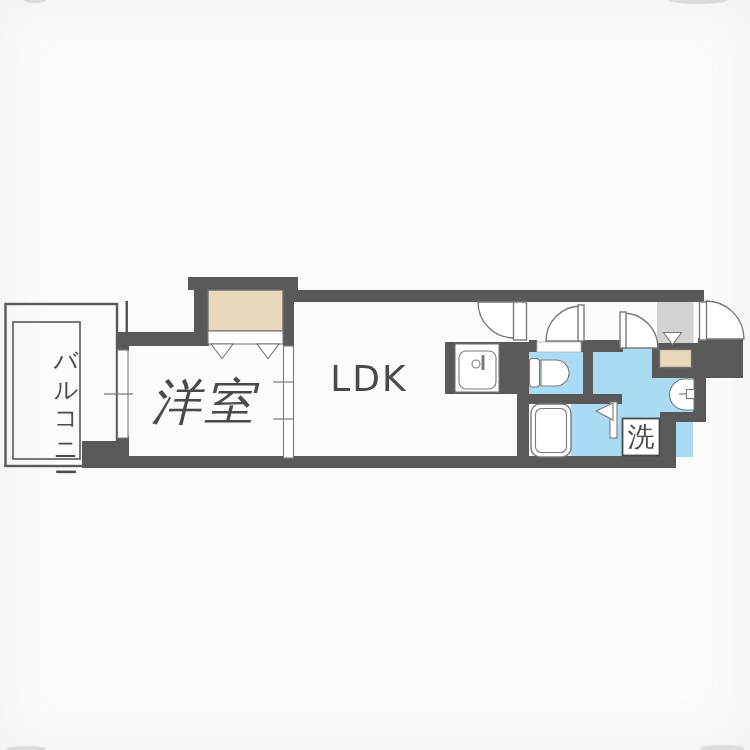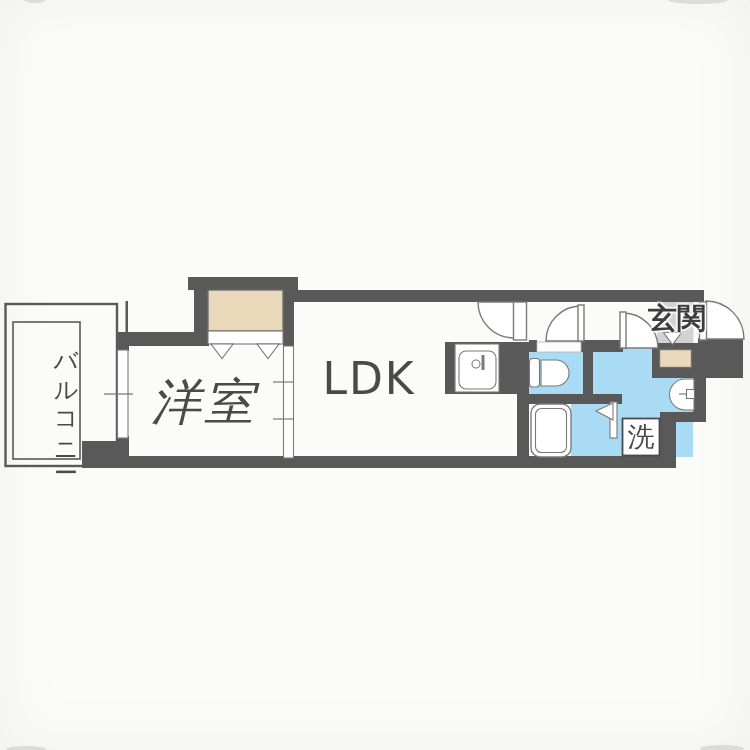--- a/index.html
+++ b/index.html
@@ -15,21 +15,21 @@
   .fx2{fill:#ffffff;stroke:var(--line,#7a7a7a);stroke-width:1.1;}
   .thr{fill:#fdfdfd;stroke:#b5b5b5;stroke-width:0.8;}
   .thin{fill:none;stroke:var(--wall,#595959);}
   .gap{fill:#fbfbfa;}
   .lbl{position:absolute;color:var(--text,#4a4a4a);white-space:nowrap;
        transform:translate(-50%,-50%);}
   .lbl-vert{position:absolute;color:var(--text,#4a4a4a);writing-mode:vertical-rl;
        text-orientation:mixed;transform:translateX(-50%);}
   #balcony-label{left:66px;top:334px;font-size:24px;letter-spacing:4px;}
   #westroom-label{left:204px;top:402px;font-size:50px;letter-spacing:3px;font-style:italic;}
-  #ldk-label{left:369px;top:378px;font-size:44px;letter-spacing:2px;}
+  #ldk-label{left:369px;top:378px;font-size:36px;letter-spacing:2px;}
   #genkan-label{left:677px;top:319px;font-size:29px;font-weight:600;color:#3d3d3d;
        text-shadow:0 0 2px #fff,0 0 3px #fff,1px 1px 2px #fff,-1px -1px 2px #fff,1px -1px 2px #fff,-1px 1px 2px #fff;}
   #laundry-label{left:641px;top:437px;font-size:27px;}
   .smudge{position:absolute;background:#6a6a6a;opacity:.18;border-radius:50%;}
 </style>
 </head>
 <body>
 
 <div id="stage">
 
@@ -112,20 +112,19 @@
 
     <rect class="closet" x="659.5" y="349.5" width="32" height="18"></rect>
     <polygon class="fx2" points="663.5,332.5 681.5,332.5 672.5,344.5"></polygon>
 
     <rect x="622.5" y="418.5" width="37" height="37" fill="#ffffff" stroke="#4a4a4a" stroke-width="1.8"></rect>
   </svg>
 
   <div class="lbl-vert" id="balcony-label">バルコニー</div>
   <div class="lbl" id="westroom-label">洋室</div>
   <div class="lbl" id="ldk-label">LDK</div>
-  <div class="lbl" id="genkan-label">玄関</div>
   <div class="lbl" id="laundry-label">洗</div>
 
   <div class="smudge" style="left:24px;top:-3px;width:22px;height:6px;"></div>
   <div class="smudge" style="left:668px;top:-4px;width:60px;height:8px;"></div>
   <div class="smudge" style="left:6px;top:746px;width:40px;height:6px;"></div>
   <div class="smudge" style="left:700px;top:745px;width:44px;height:7px;"></div>
 </div>
 
 </body></html>

